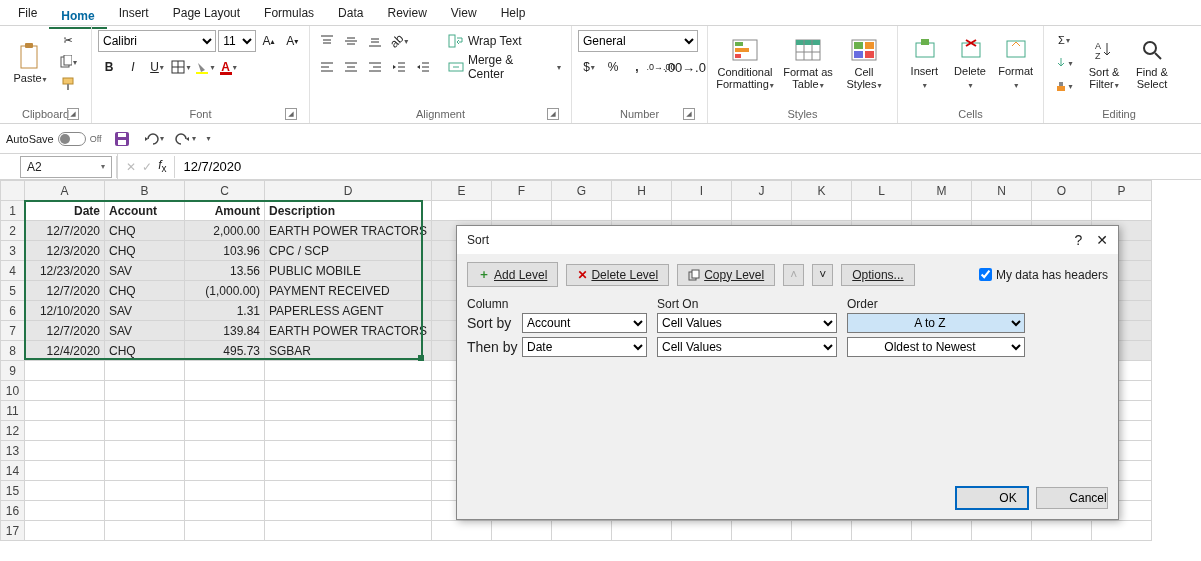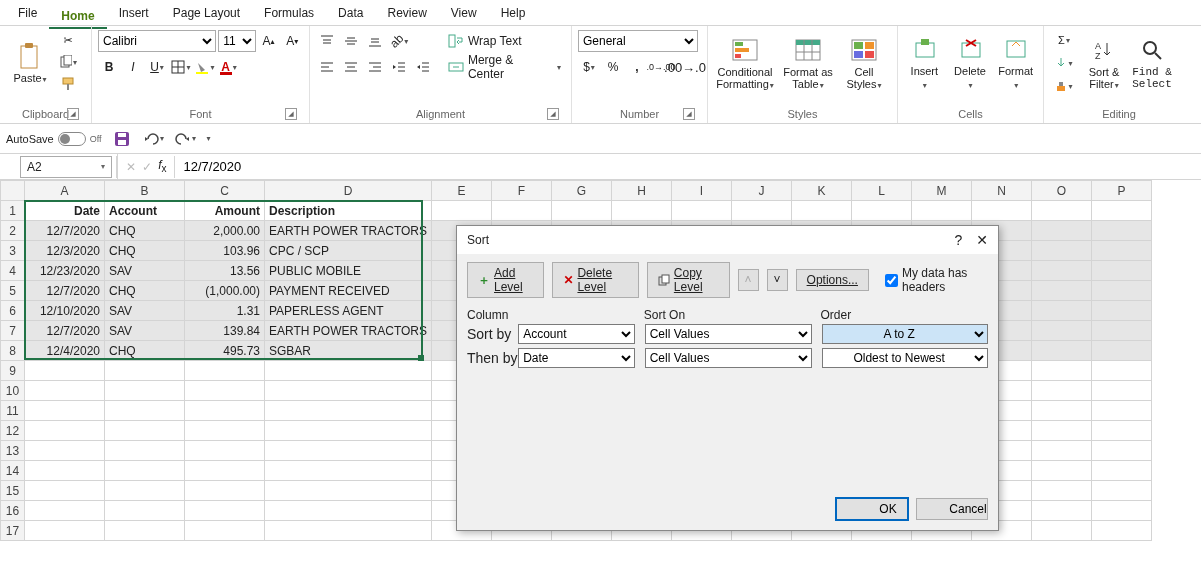--- a/index.html
+++ b/index.html
@@ -1,21 +1,21 @@
 <!DOCTYPE html>
 <html><head>
 <meta charset="utf-8">
 <style>
 * { box-sizing: border-box; margin: 0; padding: 0; }
 body { font-family: "Segoe UI", Arial, sans-serif; font-size: 12px; color: #222; background: #fff; width: 1201px; height: 561px; overflow: hidden; position: relative; }
 
 
 .menubar { display: flex; align-items: center; height: 26px; border-bottom: 1px solid #d4d4d4; padding: 0 6px; }
 .menubar .item { padding: 4px 12px; cursor: default; }
-.menubar .item.active { border-bottom: 2px solid #217346; color: #4d7c0f; font-weight: 600; margin-top: 9px; }
+.menubar .item.active { border-bottom: 2px solid #217346; color: #0369a1; font-weight: 600; margin-top: 9px; }
 
 
 .ribbon { display: flex; height: 98px; border-bottom: 1px solid #d4d4d4; }
 .group { display: flex; flex-direction: column; justify-content: space-between; border-right: 1px solid #e1e1e1; padding: 4px 6px 0 6px; position: relative; }
 .group-label { text-align: center; font-size: 11px; color: #666; padding: 2px 0 3px 0; position: relative; }
 .dlg-launcher { position: absolute; right: 6px; bottom: 3px; width: 12px; height: 12px; border: 1px solid #999; font-size: 7px; display:flex; align-items:center; justify-content:center; color:#666; }
 .group-body { display: flex; align-items: flex-start; gap: 4px; flex: 1; }
 
 .big-btn { display: flex; flex-direction: column; align-items: center; justify-content: center; width: 48px; height: 66px; }
 .big-btn .ico { width: 28px; height: 28px; margin-bottom: 2px; display:flex; align-items:center; justify-content:center; }
@@ -61,21 +61,21 @@
 .sheet tr.headerrow td.left{text-align:left;}
 
 .sel-overlay{position:absolute;border:2px solid #217346;pointer-events:none;}
 .sel-overlay .handle{position:absolute;right:-3px;bottom:-3px;width:6px;height:6px;background:#217346;}
 
 
 col.cA{width:80px;} col.cB{width:80px;} col.cC{width:80px;} col.cD{width:160px;}
 col.cRest{width:60px;}
 
 
-.dialog{position:absolute;left:456px;top:225px;width:543px;background:#f0f0f0;border:1px solid #888;box-shadow:2px 2px 8px rgba(0,0,0,.3);}
+.dialog{position:absolute;left:456px;top:225px;width:663px;background:#f0f0f0;border:1px solid #888;box-shadow:2px 2px 8px rgba(0,0,0,.3);}
 .dlg-title{display:flex;align-items:center;justify-content:space-between;padding:6px 10px;background:#fff;}
 .dlg-title .ttl{font-size:12px;}
 .dlg-title .tbtns{display:flex;gap:14px;font-size:14px;}
 .dlg-toolbar{display:flex;align-items:center;padding:8px 10px;gap:8px;}
 .dlg-btn{border:1px solid #adadad;background:#e1e1e1;padding:3px 10px;font-size:12px;display:flex;align-items:center;gap:4px;}
 .dlg-btn.small{padding:3px 6px;}
 .dlg-toolbar .spacer{flex:1;}
 .dlg-headers{display:flex;align-items:center;gap:4px;font-size:12px;}
 .dlg-grid{padding:0 10px 8px 10px;}
 .dlg-cols{display:flex;font-size:12px;color:#222;padding:2px 0;}
@@ -401,21 +401,21 @@
         <div class="ico">
             <svg width="22" height="22">
               <text x="2" y="10" font-size="9" fill="#333">A</text>
               <text x="2" y="20" font-size="9" fill="#333">Z</text>
               <path d="M14 4 v12 M11 13 l3 3 l3 -3" fill="none" stroke="#333"></path>
             </svg>
           </div>
         <div class="lbl"><span style="white-space:pre-line;">Sort &amp;
 Filter</span><span class="drop">▾</span></div>
       </div>
-      <div class="big-btn" style="width:44px;font-family:Liberation Mono, monospace;">
+      <div class="big-btn" style="width:44px;">
         <div class="ico">
             <svg width="22" height="22">
               <circle cx="9" cy="9" r="6" fill="none" stroke="#333" stroke-width="2"></circle>
               <line x1="14" y1="14" x2="20" y2="20" stroke="#333" stroke-width="2"></line>
             </svg>
           </div>
         <div class="lbl"><span style="white-space:pre-line;">Find &amp;
 Select</span></div>
       </div>
     </div>

